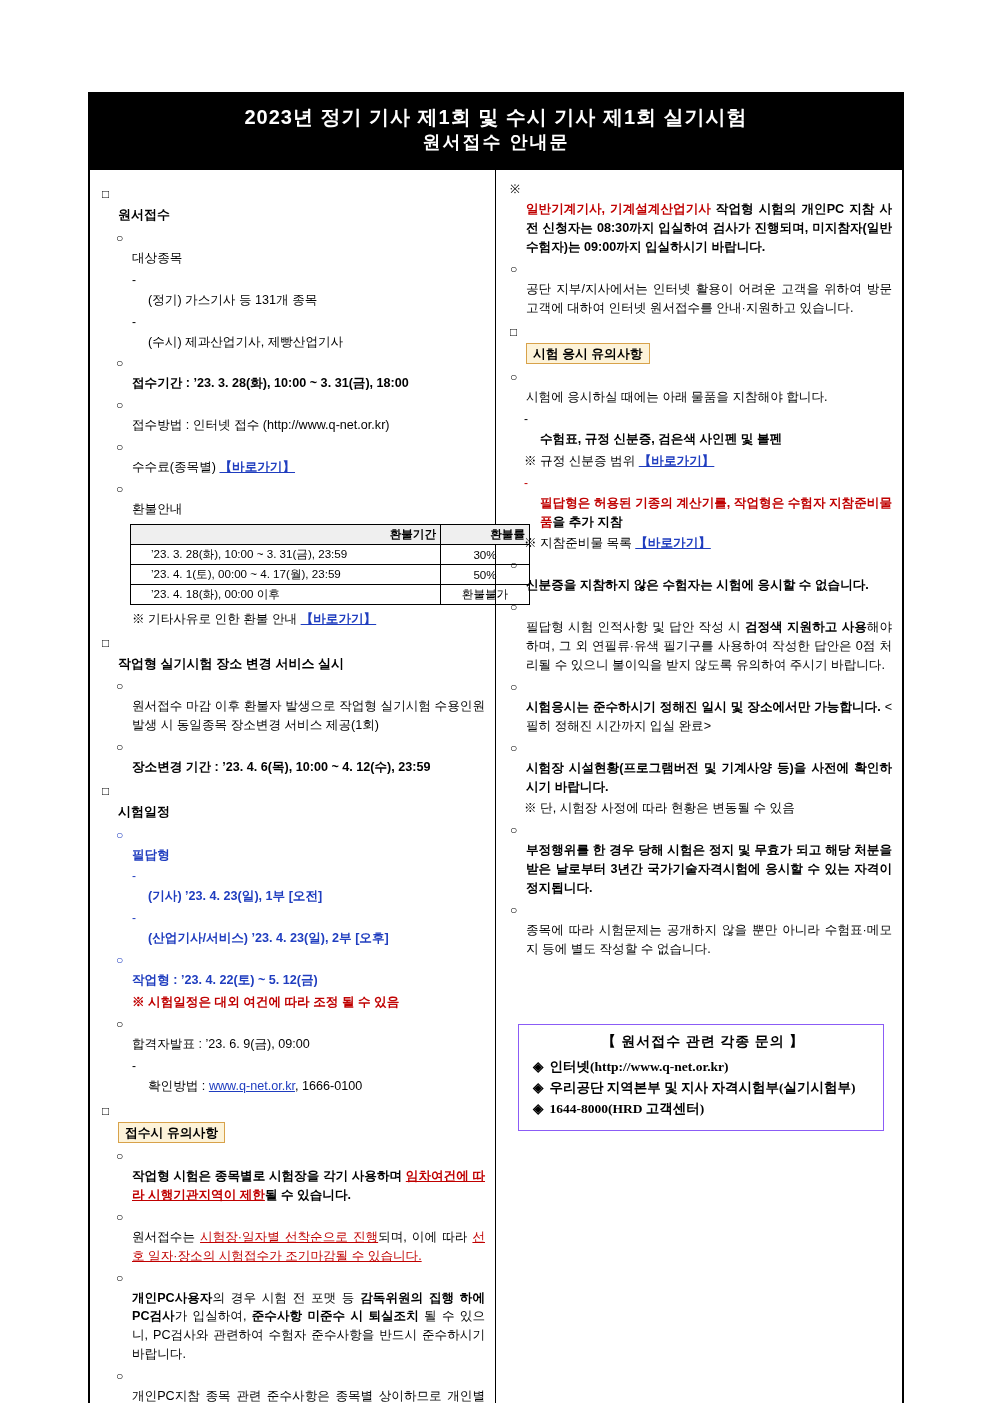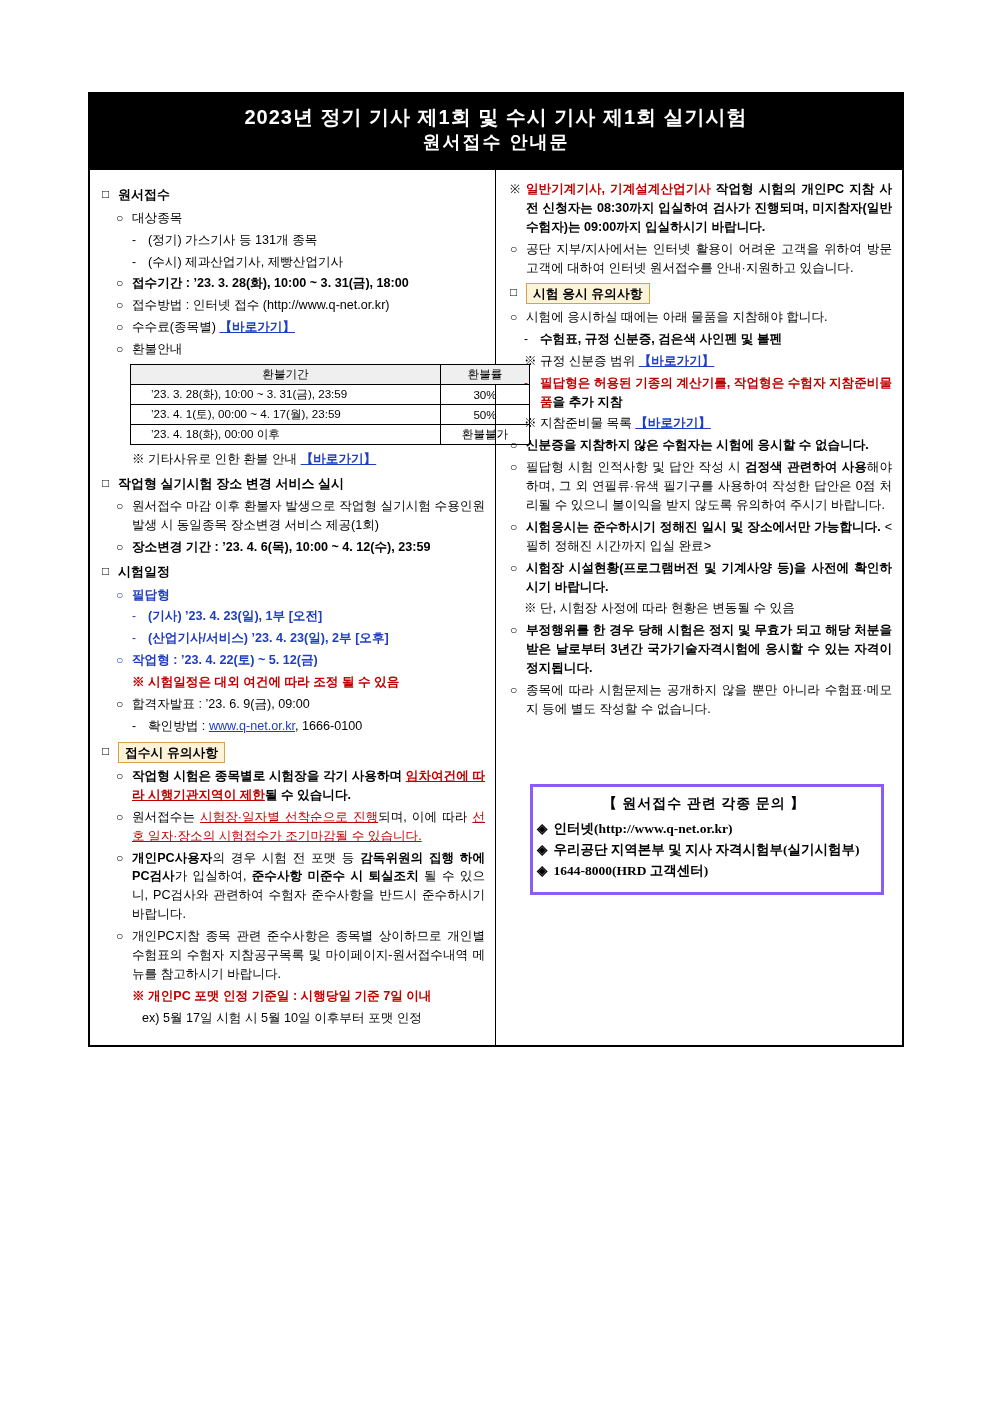--- a/index.html
+++ b/index.html
@@ -75,21 +75,21 @@
     display: inline-block;
     width: 14px;
     font-size: 12px;
   }
   .hang {
     display: flex;
     gap: 2px;
     align-items: flex-start;
   }
   .hang > .mk { flex: 0 0 auto; }
-  .hang > .tx { flex: 1 1 auto; }
+  .hang > .tx { flex: 1 1 auto; margin-top: 20px; }
   .b { font-weight: bold; }
   .red { color: #c00000; }
   .blue { color: #1f3dbf; }
   .u { text-decoration: underline; }
   .sec-head {
     font-size: 13px;
     font-weight: bold;
     margin: 5px 0 4px 0;
   }
   .hl-box {
@@ -106,30 +106,31 @@
     font-size: 11.6px;
     width: 400px;
   }
   table.refund th, table.refund td {
     border: 1px solid #000;
     padding: 2px 4px;
     text-align: center;
   }
   table.refund th {
     background: #efefef;
-    font-weight: normal;
+    font-weight: bold;
+    text-align: right;
   }
   table.refund td.left {
     text-align: left;
     padding-left: 20px;
   }
   .contact-box {
-    border: 3px solid #8b5cf6;
-    margin: 14px 8px 10px 20px;
-    padding: 8px 10px 10px 4px;
+    border: 1px solid #8b5cf6;
+    margin: 14px 8px 10px 8px;
+    padding: 8px 10px 10px 14px;
     font-family: "Liberation Serif", serif;
   }
   .contact-title {
     text-align: center;
     font-weight: bold;
     font-size: 14px;
     margin-bottom: 6px;
     letter-spacing: 1px;
   }
   .contact-line {
@@ -351,21 +352,21 @@
             <span>※ 지참준비물 목록 </span><span class="b blue u">【바로가기】</span>
           </div>
 
           <div class="blk hang lvl0">
             <span class="mk">○</span>
             <span class="tx b just">신분증을 지참하지 않은 수험자는 시험에 응시할 수 없습니다.</span>
           </div>
 
           <div class="blk hang lvl0">
             <span class="mk">○</span>
-            <span class="tx just"><span>필답형 시험 인적사항 및 답안 작성 시 </span><span class="b">검정색 관련하여 사용</span><span>해야 하며, 그 외 연필류·유색 필기구를 사용하여 작성한 답안은 0점 처리될 수 있으니 불이익을 받지 않도록 유의하여 주시기 바랍니다.</span></span>
+            <span class="tx just"><span>필답형 시험 인적사항 및 답안 작성 시 </span><span class="b">검정색 지원하고 사용</span><span>해야 하며, 그 외 연필류·유색 필기구를 사용하여 작성한 답안은 0점 처리될 수 있으니 불이익을 받지 않도록 유의하여 주시기 바랍니다.</span></span>
           </div>
 
           <div class="blk hang lvl0">
             <span class="mk">○</span>
             <span class="tx just"><span class="b">시험응시는 준수하시기 정해진 일시 및 장소에서만 가능합니다.</span><span> &lt;필히 정해진 시간까지 입실 완료&gt;</span></span>
           </div>
 
           <div class="blk hang lvl0">
             <span class="mk">○</span>
             <span class="tx b just">시험장 시설현황(프로그램버전 및 기계사양 등)을 사전에 확인하시기 바랍니다.</span>

